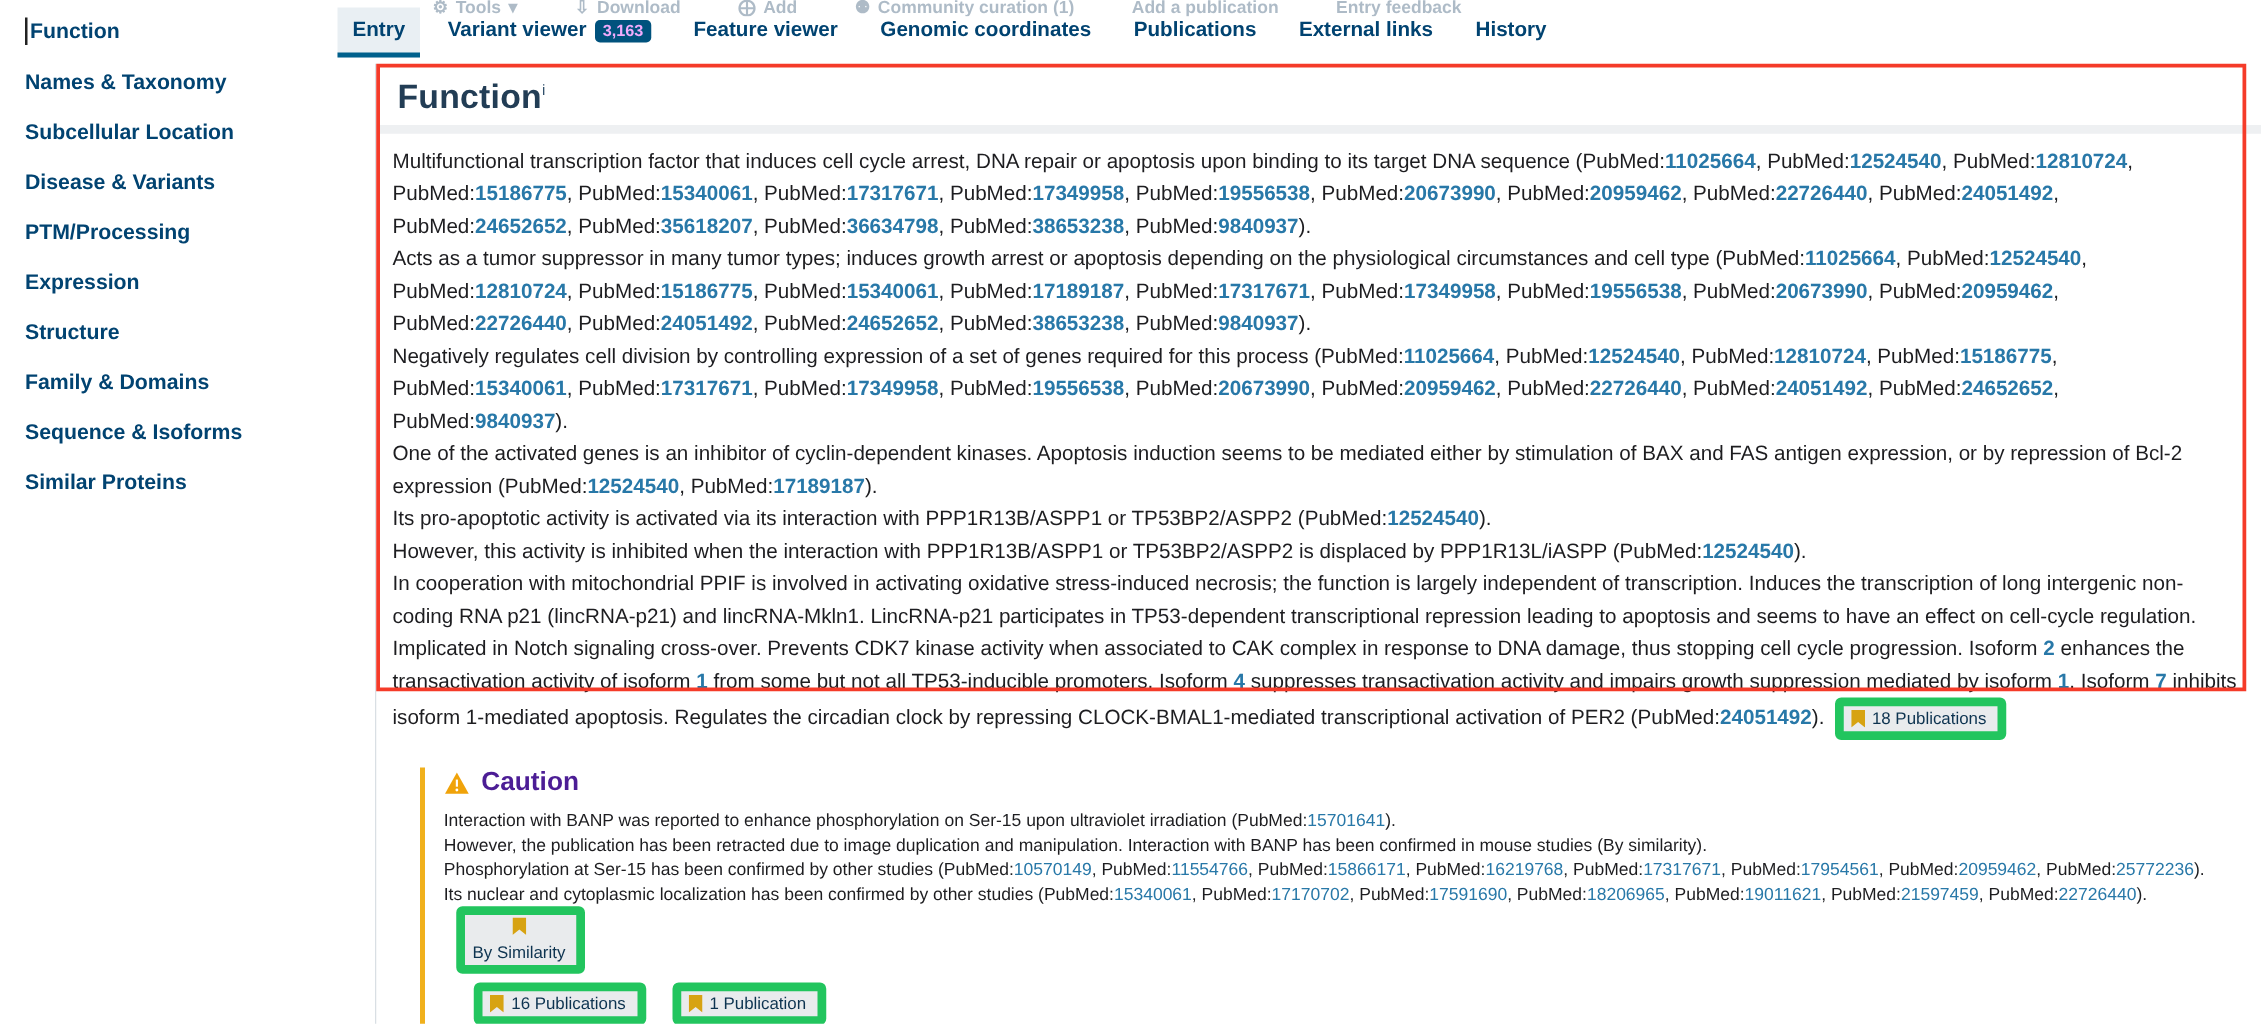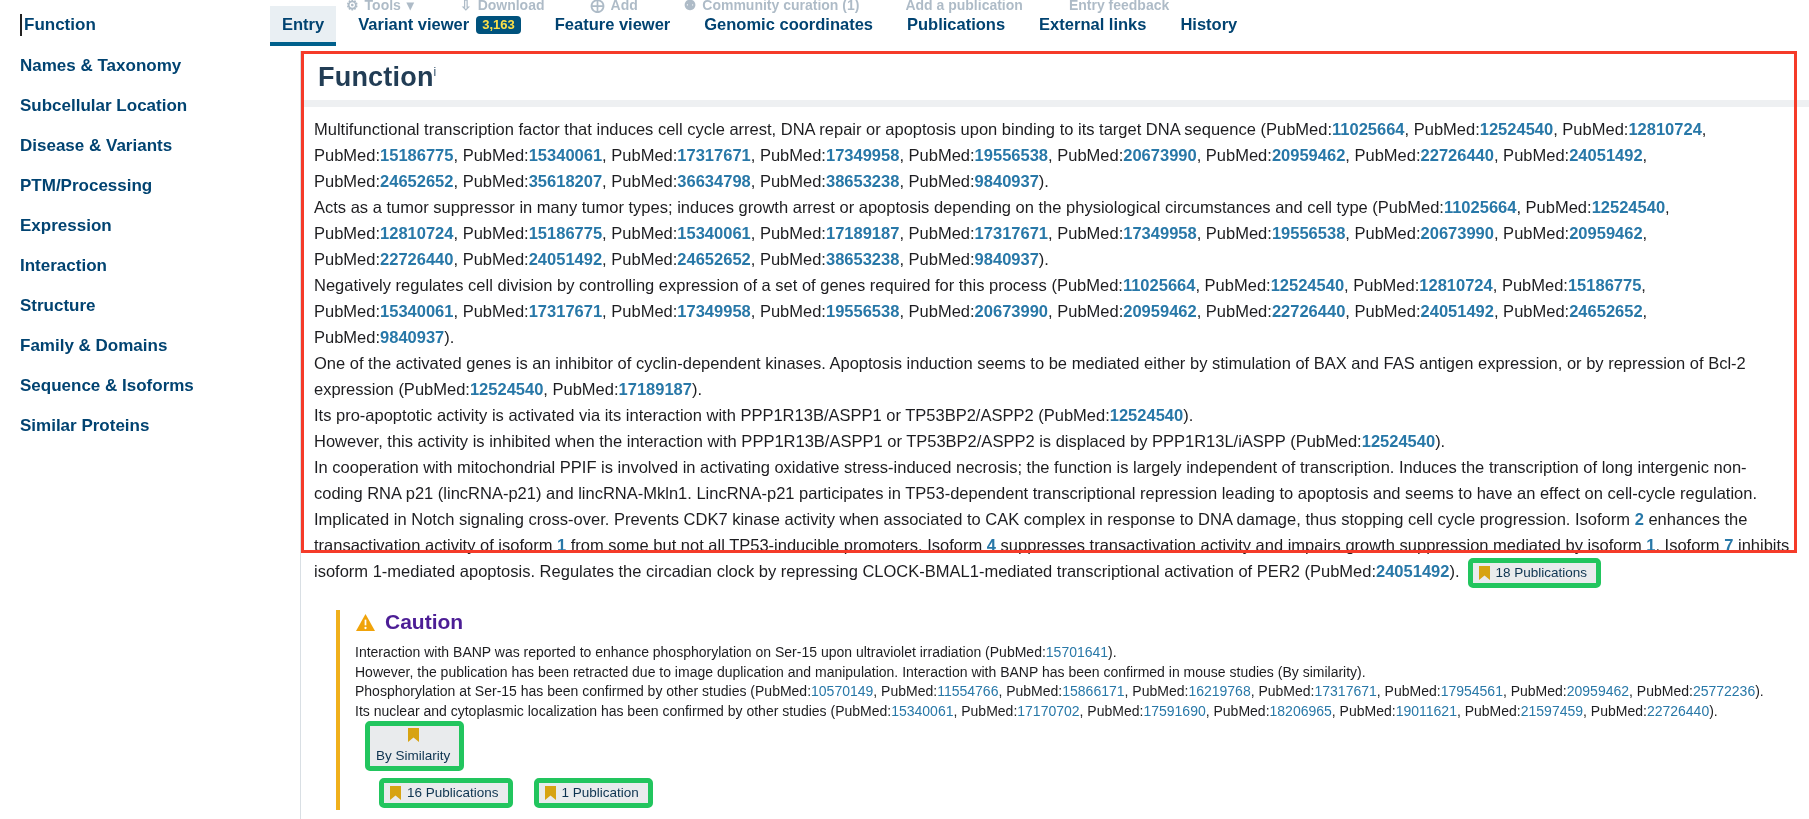--- a/index.html
+++ b/index.html
@@ -19,40 +19,40 @@
   .toolbar-faded { position:absolute; top:-7px; left:0; right:0; height:20px;
     overflow:hidden; opacity:.38; display:flex; gap:46px; padding-left:46px;
     font-size:14px; font-weight:700; color:#2c4f6e; white-space:nowrap; }
   .tb-item { display:flex; gap:6px; align-items:flex-end; }
 
   .tabs { display:flex; align-items:flex-end; margin-left:-30px; padding-top:6px;
     font-size:16.5px; font-weight:700; color:#014371; }
   .tab { padding:9px 12px 8px 12px; border-bottom:4px solid transparent;
     display:flex; align-items:center; gap:7px; cursor:pointer; margin-right:10px; }
   .tab.active { background:#e9eff3; border-bottom-color:#00608c; }
-  .count-badge { background:#00527d; color:#fde047; font-size:13px; font-weight:700;
+  .count-badge { background:#00527d; color:#f0abfc; font-size:13px; font-weight:700;
     padding:1px 6px 2px 6px; border-radius:4px; }
 
   
   .card { position:relative; margin-top:5px; border-left:1px solid #d9dfe4;
     min-height:765px; padding-left:13px; }
   .red-overlay { position:absolute; z-index:6; top:0; left:0; right:12px;
     height:502px; border:3px solid #f53b29; pointer-events:none; }
 
   .section-title { font-size:27px; font-weight:700; color:#223d55;
     padding:11px 0 7px 4px; letter-spacing:.2px; }
   .section-title sup { font-size:12px; font-weight:400; color:#31506b; }
   .head-divider { height:7px; background:#eef0f2; margin:0 0 9px -13px; }
 
   .section-body { padding-right:18px; }
   .body-text { font-size:16.5px; line-height:26px; color:#1d1d20; }
   .plink { color:#2878a8; font-weight:600; text-decoration:none; cursor:pointer; }
 
   .badge { display:inline-flex; align-items:center; gap:6px; background:#e9ebed;
-    border:5px solid #22c55e; border-radius:5px; padding:2px 9px 3px 6px;
+    border:7px solid #22c55e; border-radius:5px; padding:2px 9px 3px 6px;
     font-size:13.5px; font-weight:400; color:#0d3350; vertical-align:middle;
     margin-left:8px; cursor:pointer; line-height:15px; white-space:nowrap; }
 
   
   .caution-block { margin:22px 0 0 22px; border-left:4px solid #f0b01c;
     padding:0 0 2px 15px; }
   .caution-head { display:flex; align-items:center; gap:9px; font-size:21px;
     font-weight:700; color:#4c1d95; margin-bottom:9px; }
   .caution-line { font-size:14px; line-height:19.5px; color:#1d1d20; }
   .caution-line .plink { font-weight:400; }
@@ -83,23 +83,20 @@
     <div class="sidebar-item">
         <span>Disease &amp; Variants</span>
       </div>
     <div class="sidebar-item">
         <span>PTM/Processing</span>
       </div>
     <div class="sidebar-item">
         <span>Expression</span>
       </div>
     <div class="sidebar-item">
-        <span>Interaction</span>
-      </div>
-    <div class="sidebar-item">
         <span>Structure</span>
       </div>
     <div class="sidebar-item">
         <span>Family &amp; Domains</span>
       </div>
     <div class="sidebar-item">
         <span>Sequence &amp; Isoforms</span>
       </div>
     <div class="sidebar-item">
         <span>Similar Proteins</span>

